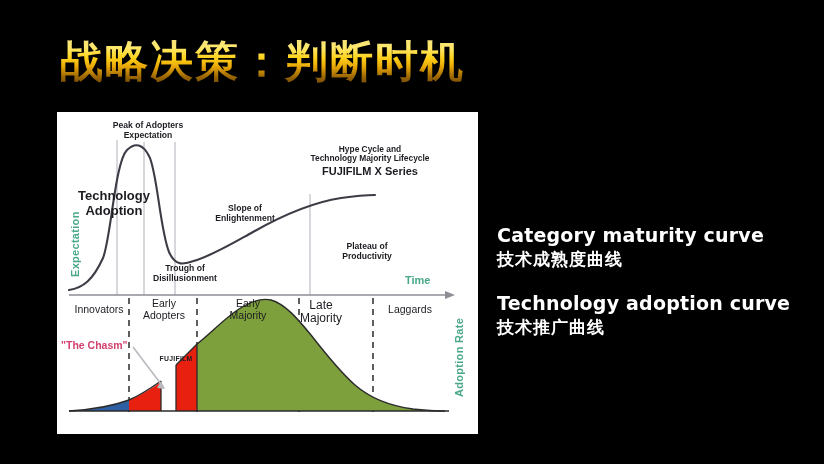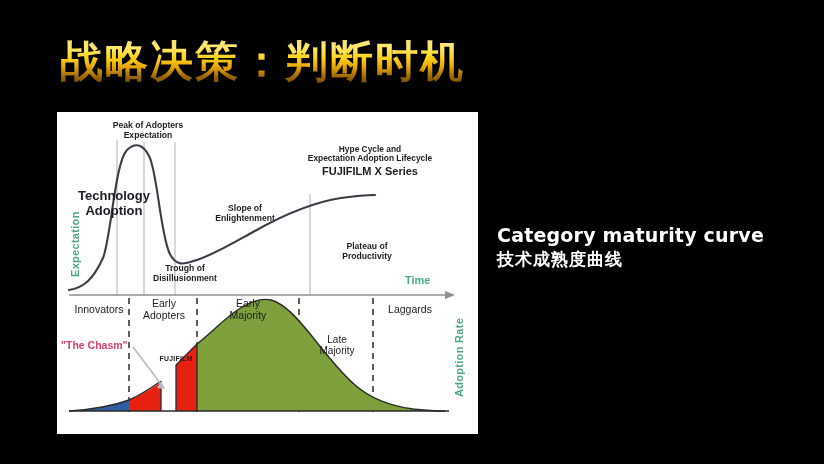--- a/index.html
+++ b/index.html
@@ -198,21 +198,21 @@
     <div>Productivity</div>
   </div>
 
   <div class="ct" style="left:133px; top:92px; width:110px; font-size:8.6px;">
     <div>Slope of</div>
     <div>Enlightenment</div>
   </div>
 
   <div class="ct" style="left:228px; top:33px; width:170px; font-size:8.4px;">
     <div>Hype Cycle and</div>
-    <div>Expectation Adoption Lifecycle</div>
+    <div>Technology Majority Lifecycle</div>
     <div style="font-size:11px; margin-top:1px;text-align:center;">FUJIFILM X Series</div>
   </div>
 
   <div class="ct teal vert" style="left:12px; top:165px; font-size:11px; letter-spacing:0.3px;">Expectation</div>
 
   <div class="ct teal vert" style="left:396px; top:285px; font-size:11px; letter-spacing:0.3px;">Adoption Rate</div>
 
   <div class="ct teal" style="left:348px; top:162px; font-size:11px;">Time</div>
 
   <div class="ct reg" style="left:12px; top:192px; width:60px; font-size:10.5px;">
@@ -222,21 +222,21 @@
   <div class="ct reg" style="left:76px; top:186px; width:62px; font-size:10.5px;">
     <div>Early</div>
     <div>Adopters</div>
   </div>
 
   <div class="ct reg" style="left:160px; top:186px; width:62px; font-size:10.5px;">
     <div>Early</div>
     <div>Majority</div>
   </div>
 
-  <div class="ct reg" style="left:250px; top:187px; width:60px; font-size:10px;margin-top:35px;">
+  <div class="ct reg" style="left:234px; top:187px; width:60px; font-size:12px;">
     <div>Late</div>
     <div>Majority</div>
   </div>
 
   <div class="ct reg" style="left:322px; top:192px; width:62px; font-size:10.5px;">
     <div>Laggards</div>
   </div>
 
   <div class="ct" style="left:4px; top:228px; width:78px; font-size:10.5px; color:#d2406e; text-align:left;">"The Chasm"</div>
 
@@ -244,14 +244,18 @@
 
 </div>
 
 <div id="captions">
 
   <div class="cap-group">
     <div class="cap-en">Category maturity curve</div>
     <div class="cap-zh">技术成熟度曲线</div>
   </div>
 
+  <div class="cap-group">
+    <div class="cap-en">Technology adoption curve</div>
+    <div class="cap-zh">技术推广曲线</div>
+  </div>
 
 </div>
 
 </body></html>

